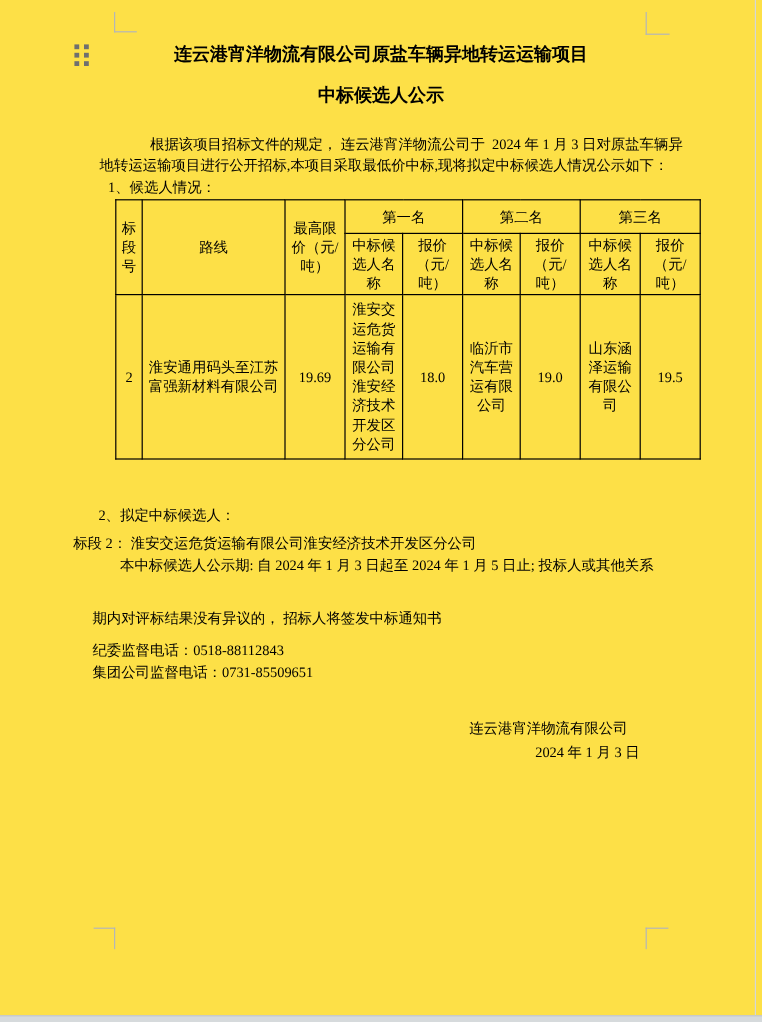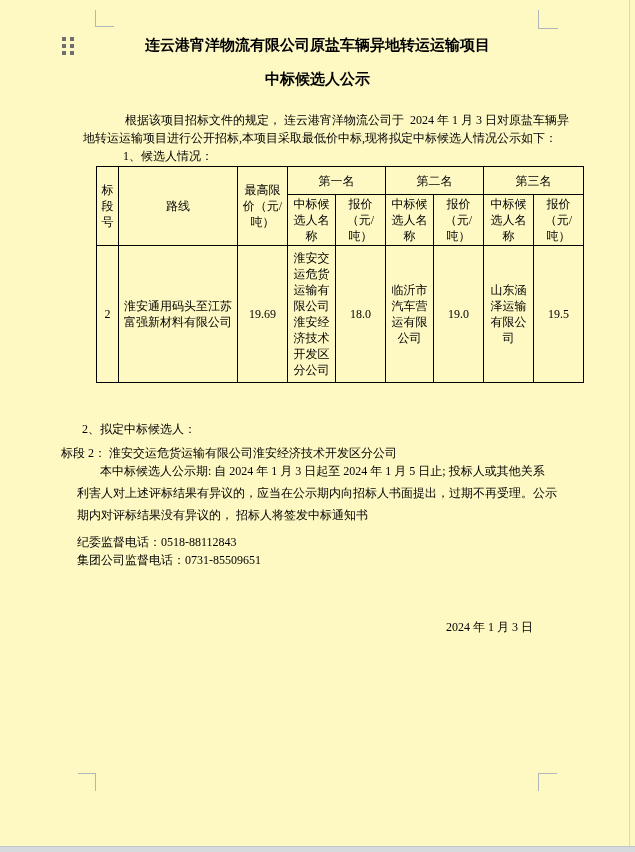--- a/index.html
+++ b/index.html
@@ -1,18 +1,18 @@
 <!DOCTYPE html>
 <html><head>
 <meta charset="utf-8">
 <style>
   * { margin:0; padding:0; box-sizing:border-box; }
   html,body { background:#ffffff; }
   .page {
-    position:relative; width:635px; height:852px; background:#fef9c3;
+    position:relative; width:635px; height:852px; background:#fde047;
     font-family:"Liberation Serif","DejaVu Serif",serif; color:#000;
     overflow:hidden;
   }
   
   .mark { position:absolute; }
   .mark-tl { left:95px;  top:10px;  width:19px; height:17px; border-left:1px solid #b3b6b8; border-bottom:1px solid #b3b6b8; }
   .mark-tr { left:538px; top:10px;  width:20px; height:19px; border-left:1px solid #b3b6b8; border-bottom:1px solid #b3b6b8; }
   .mark-bl { left:78px;  top:773px; width:18px; height:18px; border-top:1px solid #b3b6b8; border-right:1px solid #b3b6b8; }
   .mark-br { left:538px; top:773px; width:19px; height:18px; border-top:1px solid #b3b6b8; border-left:1px solid #b3b6b8; }
   
@@ -61,21 +61,21 @@
       <span></span>
       <span></span>
       <span></span>
   </div>
 
   <div class="title title1">连云港宵洋物流有限公司原盐车辆异地转运运输项目</div>
   <div class="title title2">中标候选人公示</div>
 
   <div class="line" style="left:125px; top:113px;">根据该项目招标文件的规定， 连云港宵洋物流公司于  2024 年 1 月 3 日对原盐车辆异</div>
   <div class="line" style="left:83px;  top:131px;">地转运运输项目进行公开招标,本项目采取最低价中标,现将拟定中标候选人情况公示如下：</div>
-  <div class="line" style="left:90px;  top:149px;margin-left:33px;">1、候选人情况：</div>
+  <div class="line" style="left:90px;  top:149px;">1、候选人情况：</div>
 
   <div class="tblwrap">
     <table>
       <colgroup>
         <col style="width:22px">
           <col style="width:119px">
           <col style="width:50px">
         <col style="width:48px">
           <col style="width:50px">
           <col style="width:48px">
@@ -128,24 +128,24 @@
         <td>19.5</td>
       </tr>
     </tbody>
       </table>
   </div>
 
   <div class="line" style="left:82px; top:422px;">2、拟定中标候选人：</div>
   <div class="line" style="left:61px; top:446px;"><span class="bold">标段 2：</span><span> 淮安交运危货运输有限公司淮安经济技术开发区分公司</span></div>
 
   <div class="line" style="left:100px; top:464px;">本中标候选人公示期: 自 2024 年 1 月 3 日起至 2024 年 1 月 5 日止; 投标人或其他关系</div>
-  <div class="line" style="left:77px;  top:486px;">利害人对上述评标结果有异议的，应当在公示期内向招标人书面提出，过期不再受理。公示</div>
   <div class="line" style="left:77px;  top:508px;">期内对评标结果没有异议的， 招标人将签发中标通知书</div>
 
   <div class="line bold" style="left:77px; top:535px;">纪委监督电话：0518-88112843</div>
   <div class="line bold" style="left:77px; top:553px;">集团公司监督电话：0731-85509651</div>
 
+  <div class="sig" style="left:0; top:599px; width:523px;">连云港宵洋物流有限公司</div>
   <div class="sig" style="left:0; top:619px; width:514px;margin-left:19px;">2024 年 1 月 3 日</div>
 
   <div class="edge-right"></div>
   <div class="edge-bottom"></div>
 
 </div>
 
 </body></html>

